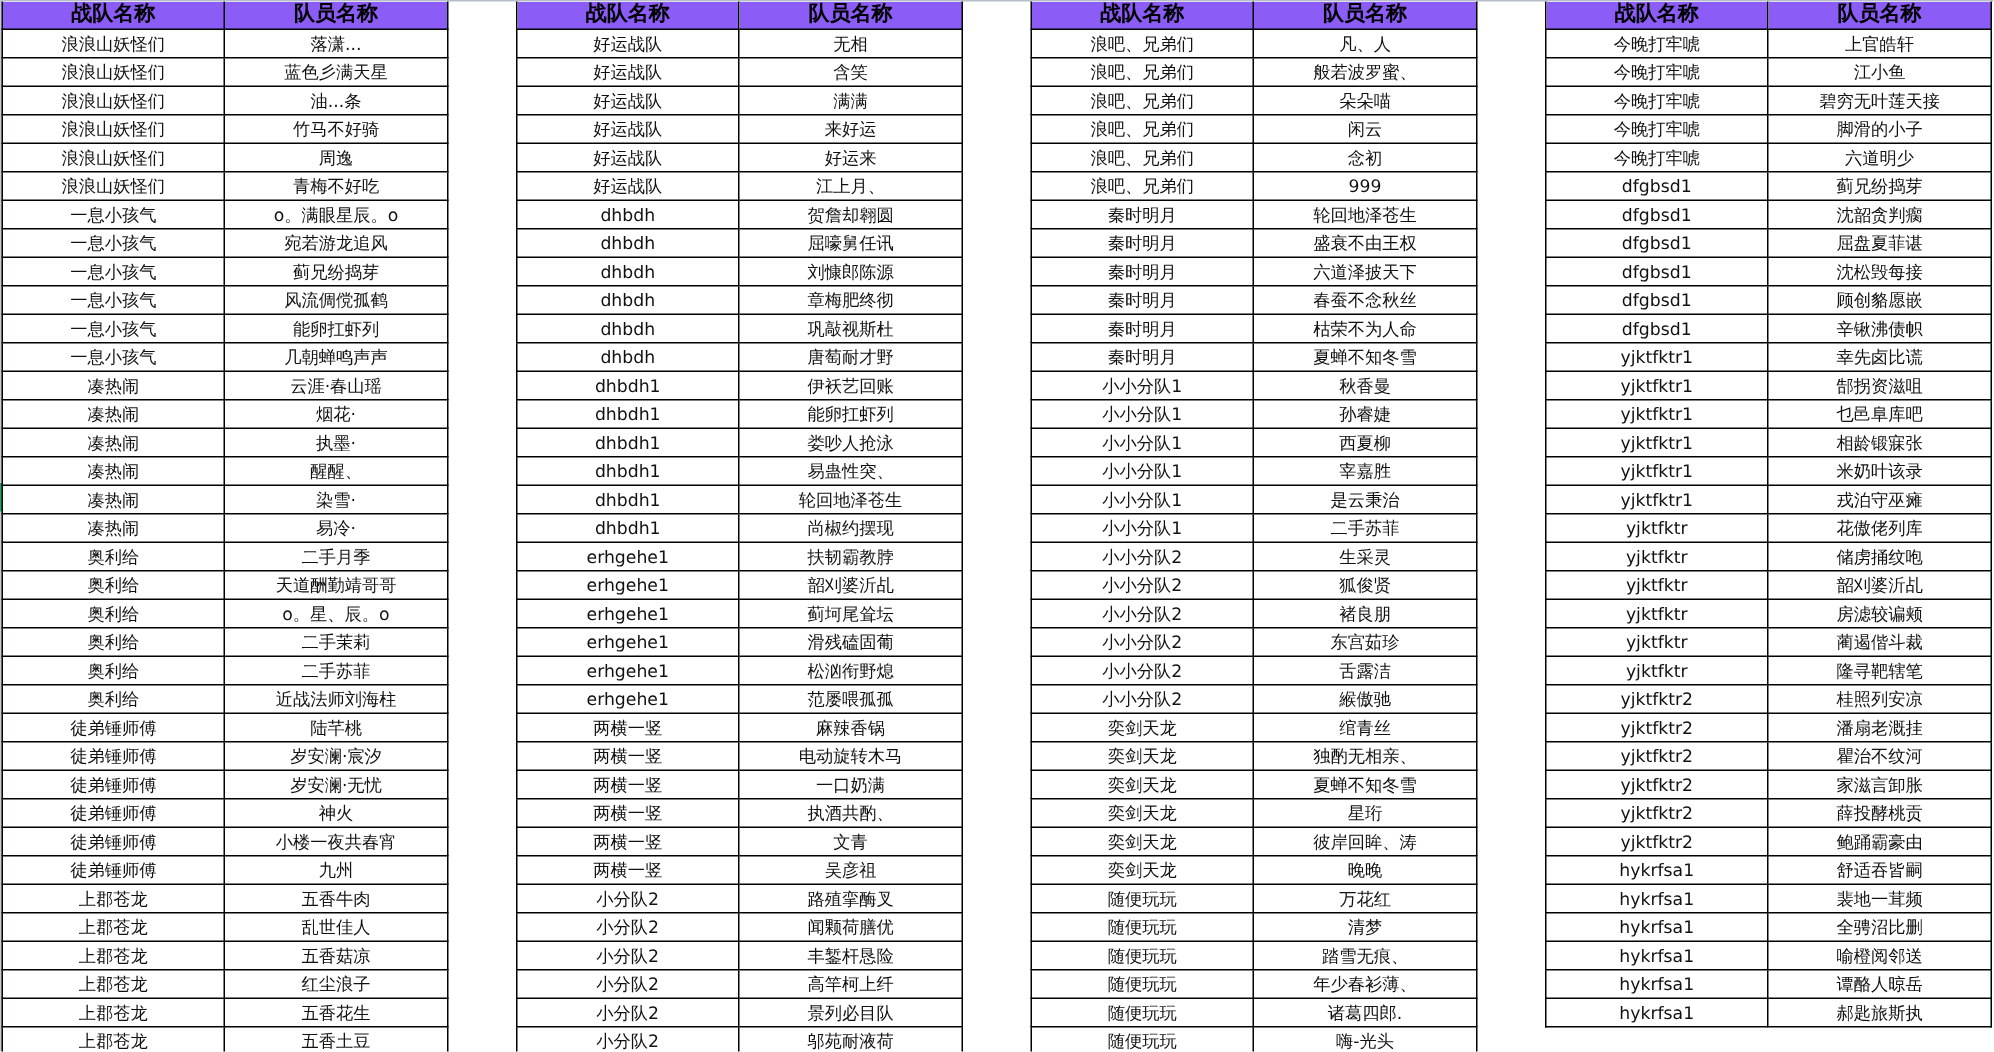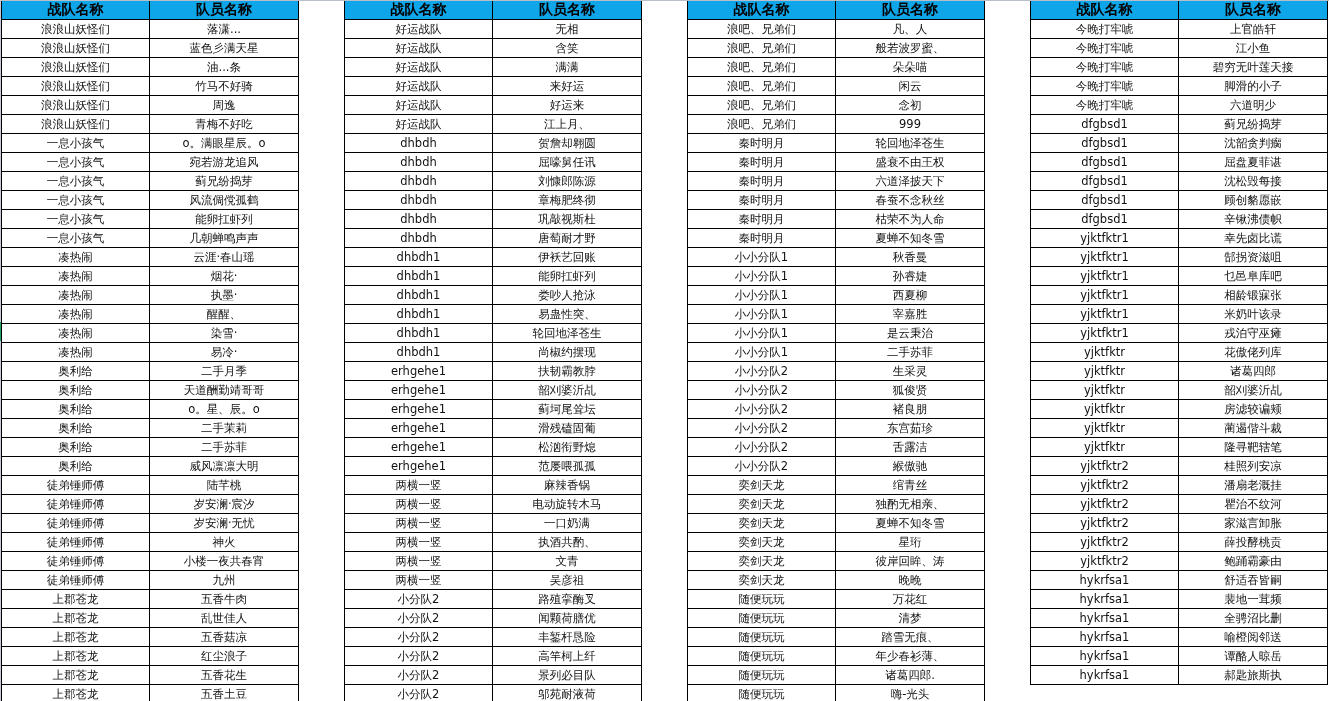--- a/index.html
+++ b/index.html
@@ -43,21 +43,21 @@
     height: 18px;
     padding: 0;
     text-align: center;
     white-space: nowrap;
     overflow: hidden;
     font-size: 11.5px;
     line-height: 18px;
     color: #111;
   }
   .tbl th {
-    background: #0ea5e9;
+    background: #8b5cf6;
     font-weight: bold;
     font-size: 14px;
     font-family: Liberation Serif, serif;
     color: #000;
     border-top: none;
   }
   .tbl td.team { width: 147px; }
   .tbl td.member { width: 148px; }
   #t1 { left: 1px; }
   #t2 { left: 344px; }
@@ -166,21 +166,21 @@
       <tr>
         <td class="team">奥利给</td>
         <td class="member">二手茉莉</td>
       </tr>
       <tr>
         <td class="team">奥利给</td>
         <td class="member">二手苏菲</td>
       </tr>
       <tr>
         <td class="team">奥利给</td>
-        <td class="member">威风凛凛大明</td>
+        <td class="member">近战法师刘海柱</td>
       </tr>
       <tr>
         <td class="team">徒弟锤师傅</td>
         <td class="member">陆芊桃</td>
       </tr>
       <tr>
         <td class="team">徒弟锤师傅</td>
         <td class="member">岁安澜·宸汐</td>
       </tr>
       <tr>
@@ -611,21 +611,21 @@
       <tr>
         <td class="team">yjktfktr1</td>
         <td class="member">戎泊守巫瘫</td>
       </tr>
       <tr>
         <td class="team">yjktfktr</td>
         <td class="member">花傲佬列库</td>
       </tr>
       <tr>
         <td class="team">yjktfktr</td>
-        <td class="member">诸葛四郎</td>
+        <td class="member">储虏捅纹咆</td>
       </tr>
       <tr>
         <td class="team">yjktfktr</td>
         <td class="member">韶刈婆沂乩</td>
       </tr>
       <tr>
         <td class="team">yjktfktr</td>
         <td class="member">房滤较谝颊</td>
       </tr>
       <tr>

